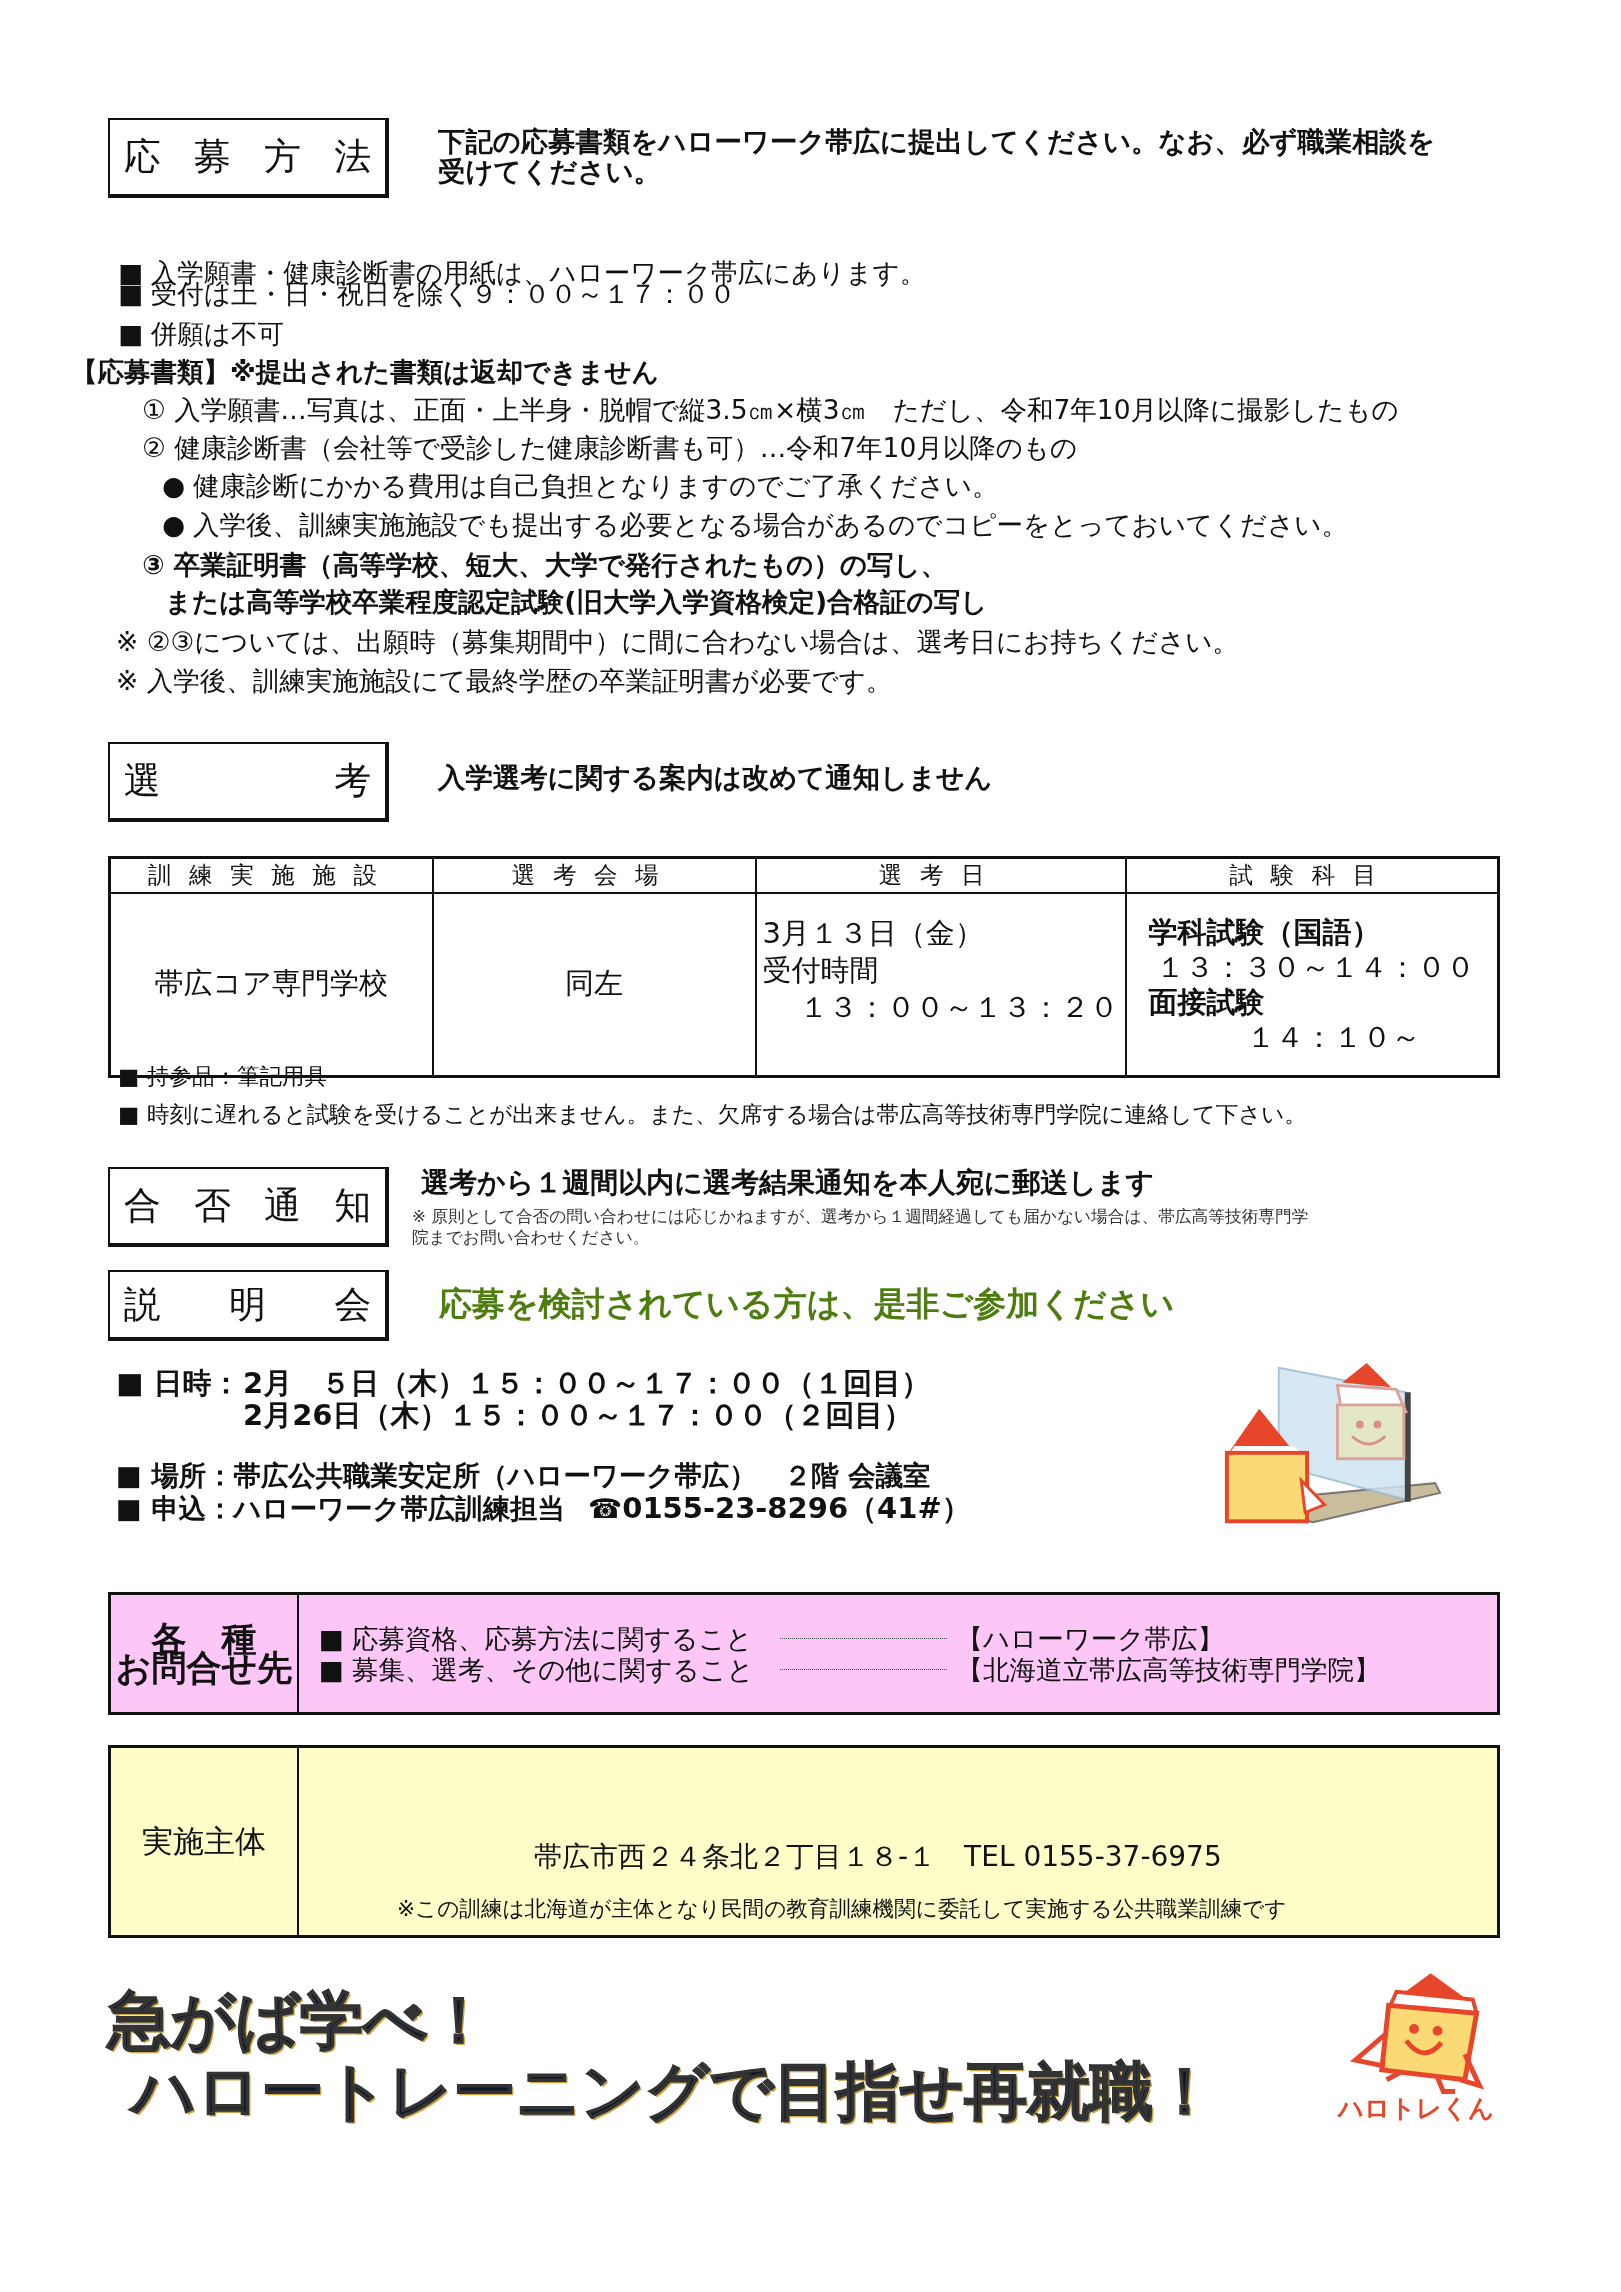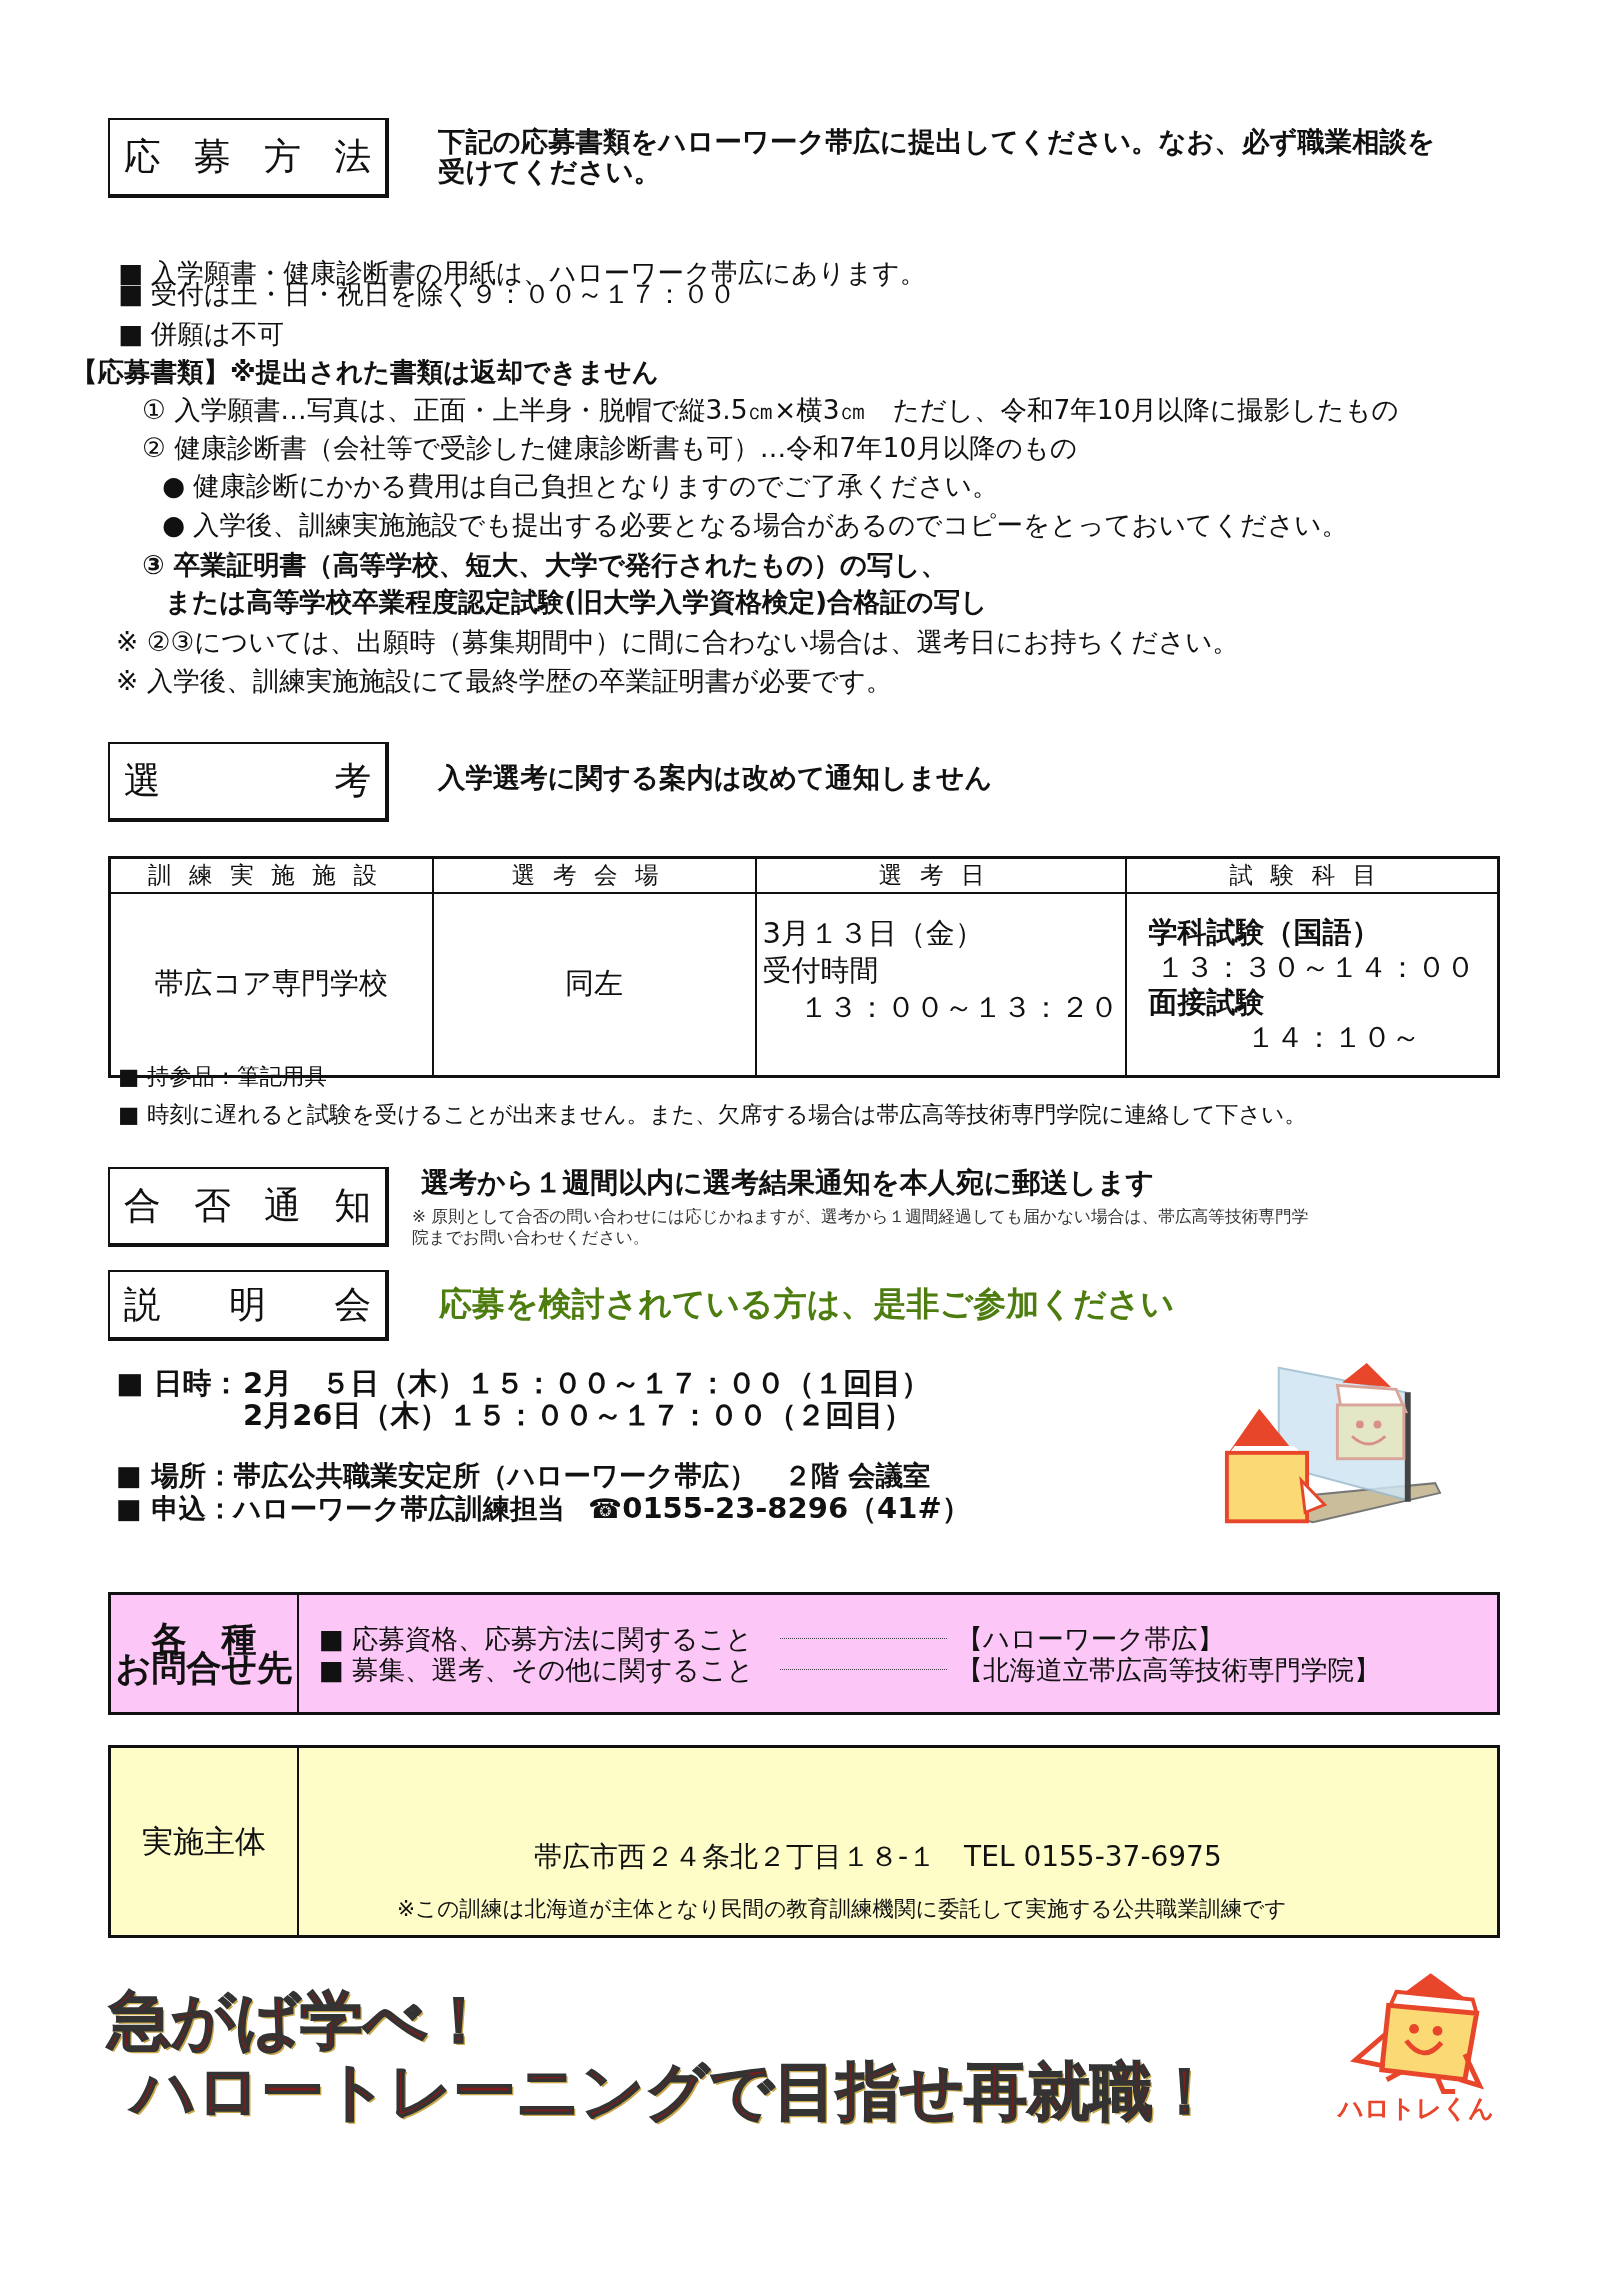--- a/index.html
+++ b/index.html
@@ -23,21 +23,21 @@
   .td-stack { display: flex; flex-direction: column; justify-content: flex-start; height: 149px; padding: 5.9px 5.9px; line-height: 37px; }
   .inq { position: absolute; left: 108px; top: 1592px; width: 1392px; height: 123px; background: #fcc6f6; border: 3.9px solid #111; display: flex; }
   .inq-left { width: 188px; border-right: 2.9px solid #111; display: flex; flex-direction: column; align-items: center; justify-content: center; font-weight: bold; font-size: 35px; line-height: 29px; }
   .inq-rows { flex: 1; padding: 9.8px 19.6px; display: flex; flex-direction: column; justify-content: center; }
   .inq-row { display: flex; align-items: center; font-size: 26.5px; line-height: 31px; white-space: nowrap; }
   .inq-row .t { width: 461px; }
   .inq-row .dots { width: 167px; border-bottom: 1px dotted #444; margin: 0 9.8px 0 0; height: 1px; }
   .org { position: absolute; left: 108px; top: 1745px; width: 1392px; height: 193px; background: #fefdc8; border: 3.9px solid #111; display: flex; }
   .org-left { width: 188px; border-right: 2.9px solid #111; display: flex; align-items: center; justify-content: center; font-size: 31px; }
   .org-right { flex: 1; position: relative; }
-  .slogan { position: absolute; font-weight: bold; color: #7f1d1d; -webkit-text-stroke: 1.5px #333; font-family: "DejaVu Sans", sans-serif; white-space: nowrap; text-shadow: 2px 2px 0 #c9a646; }
+  .slogan { position: absolute; font-weight: bold; color: #0f172a; -webkit-text-stroke: 1.5px #333; font-family: "DejaVu Sans", sans-serif; white-space: nowrap; text-shadow: 2px 2px 0 #c9a646; }
 </style>
 </head>
 <body>
 
 <div class="hbox" style="left:108px;top:118px;width:281px;height:80px;">
   <span>応</span>
   <span>募</span>
   <span>方</span>
   <span>法</span>
 </div>

